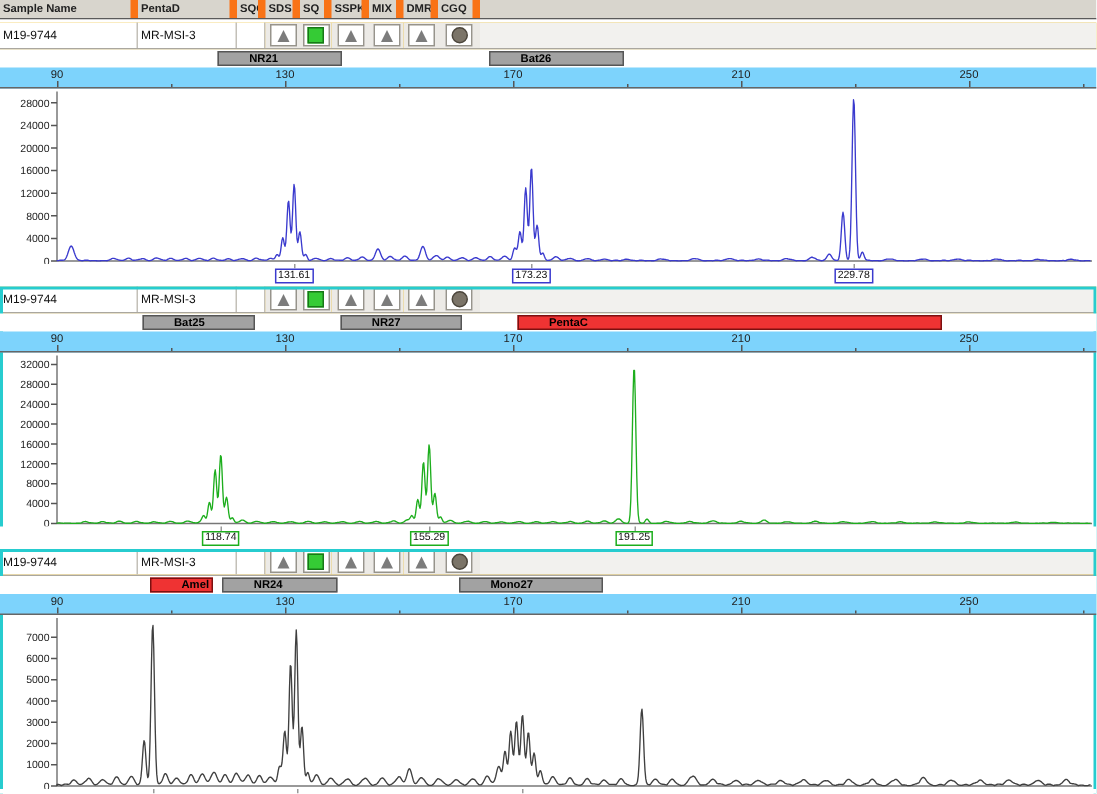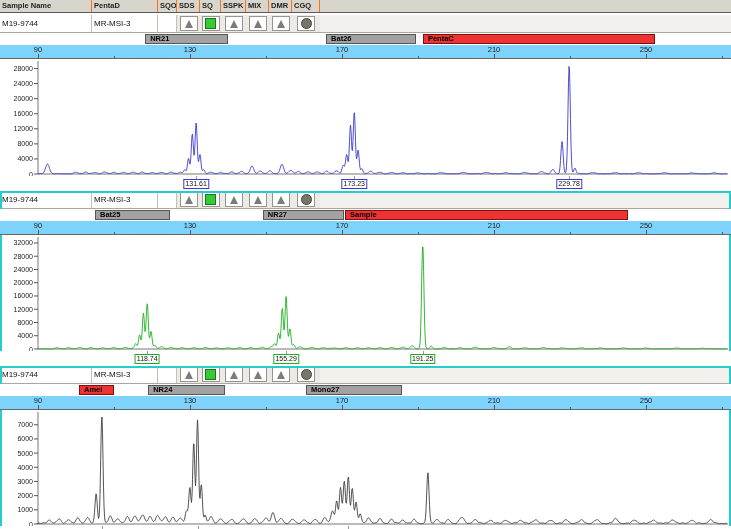--- a/index.html
+++ b/index.html
@@ -1,38 +1,38 @@
 <!DOCTYPE html>
 <html><head>
 <meta charset="utf-8">
 <style>
   html,body{margin:0;padding:0}
   body{width:731px;height:529px;overflow:hidden;background:#fff;
        font-family:"Liberation Sans",sans-serif;font-size:8px;color:#111}
   .grid{display:grid;grid-template-columns:92px 66px 19px 23px 21px 25px 23px 23px 28px 1fr}
   
   .colhdr{height:12px;background:#d8d5cd;border-bottom:1px solid #5a5a5a;align-items:stretch}
-  .colhdr .cell{border-right:1px solid #f97316;padding:1px 2px;font-weight:bold;font-size:7.5px;
+  .colhdr .cell{border-right:5px solid #f97316;padding:1px 2px;font-weight:bold;font-size:7.5px;
                 color:#222;white-space:nowrap;overflow:hidden}
   
   .sample-row{height:17px;background:#eab308;border-bottom:1px solid #aaa79f;align-items:stretch}
   .sample-row .cell{box-sizing:border-box;border-right:1px solid #c3c0b8;background:#fff;
                     display:flex;align-items:center;padding:0 2px;font-size:8px;overflow:hidden}
   .sample-row .cell.icon{background:#eceae6;justify-content:center;border-right:0;padding:0}
   .sample-row .cell.fill{background:#f2f1ee;border-right:0}
   .ibox{width:16px;height:13px;background:#fff;border:1px solid #97948c;
         display:flex;align-items:center;justify-content:center}
   .tri{width:0;height:0;border-left:4px solid transparent;border-right:4px solid transparent;
        border-bottom:8px solid #7c7c7c}
   .sqg{width:9px;height:9px;background:#35cb35;border:1px solid #187818}
   .cir{width:9px;height:9px;border-radius:50%;background:#7b7468;border:1px solid #4c463c}
   
   .marker-row{position:relative;height:12px;background:#fff}
   .mbar{position:absolute;top:1px;height:10px;box-sizing:border-box;font-size:7.5px;font-weight:bold;
-        color:#000;padding:0 4px;overflow:hidden;white-space:nowrap;line-height:8px}
+        color:#000;padding:0 20px;overflow:hidden;white-space:nowrap;line-height:8px}
   .mbar.gray{background:#a2a2a2;border:1px solid #565656}
   .mbar.red{background:#ef3333;border:1px solid #7c1010}
   
   .ruler{position:relative;height:13px;background:#7dd3fc;border-bottom:1px solid #666}
   .rnum{position:absolute;top:0;transform:translateX(-50%);font-size:7.5px;color:#222}
   .rtick{position:absolute;bottom:0;width:1px;background:#555}
   .rtick.major{height:4px}.rtick.minor{height:2px}
   svg.chart{display:block;background:#fff}
   
   .label-row{position:relative;height:15px;background:#fff}
@@ -93,21 +93,20 @@
     <div class="cell icon">
         <span class="ibox">
           <i class="cir"></i>
         </span>
       </div>
     <div class="cell fill"></div>
   </div>
   <div class="marker-row" id="mr0">
       <div class="mbar gray" style="left: 145.16px; width: 82.84px;">NR21</div>
       <div class="mbar gray" style="left: 310.08px; width: 90.06px; margin-left: 16px;">Bat26</div>
-      <div class="mbar red" style="left: 422.94px; width: 232.18px;">PentaC</div>
     </div>
   <div class="ruler" id="ru0">
       <span class="rnum" style="left: 38px;">90</span>
       <i class="rtick major" style="left: 38px;"></i>
       <span class="rnum" style="left: 190px;">130</span>
       <i class="rtick major" style="left: 190px;"></i>
       <span class="rnum" style="left: 342px;">170</span>
       <i class="rtick major" style="left: 342px;"></i>
       <span class="rnum" style="left: 494px;">210</span>
       <i class="rtick major" style="left: 494px;"></i>
@@ -182,22 +181,22 @@
       </div>
     <div class="cell icon">
         <span class="ibox">
           <i class="cir"></i>
         </span>
       </div>
     <div class="cell fill"></div>
   </div>
   <div class="marker-row" id="mr1">
       <div class="mbar gray" style="left: 95px; width: 74.86px;">Bat25</div>
-      <div class="mbar gray" style="left: 226.86px; width: 81.32px; margin-left: 36px;">NR27</div>
-      <div class="mbar red" style="left: 345.04px; width: 283.1px;">Sample</div>
+      <div class="mbar gray" style="left: 226.86px; width: 81.32px;">NR27</div>
+      <div class="mbar red" style="left: 345.04px; width: 283.1px;">PentaC</div>
     </div>
   <div class="ruler" id="ru1">
       <span class="rnum" style="left: 38px;">90</span>
       <i class="rtick major" style="left: 38px;"></i>
       <span class="rnum" style="left: 190px;">130</span>
       <i class="rtick major" style="left: 190px;"></i>
       <span class="rnum" style="left: 342px;">170</span>
       <i class="rtick major" style="left: 342px;"></i>
       <span class="rnum" style="left: 494px;">210</span>
       <i class="rtick major" style="left: 494px;"></i>
@@ -273,21 +272,21 @@
         </span>
       </div>
     <div class="cell icon">
         <span class="ibox">
           <i class="cir"></i>
         </span>
       </div>
     <div class="cell fill"></div>
   </div>
   <div class="marker-row" id="mr2">
-      <div class="mbar red" style="left: 79px; width: 35px;">Amel</div>
+      <div class="mbar red" style="left: 100px; width: 35px;">Amel</div>
       <div class="mbar gray" style="left: 148.2px; width: 76.76px;">NR24</div>
       <div class="mbar gray" style="left: 306px; width: 96px;">Mono27</div>
     </div>
   <div class="ruler" id="ru2">
       <span class="rnum" style="left: 38px;">90</span>
       <i class="rtick major" style="left: 38px;"></i>
       <span class="rnum" style="left: 190px;">130</span>
       <i class="rtick major" style="left: 190px;"></i>
       <span class="rnum" style="left: 342px;">170</span>
       <i class="rtick major" style="left: 342px;"></i>

